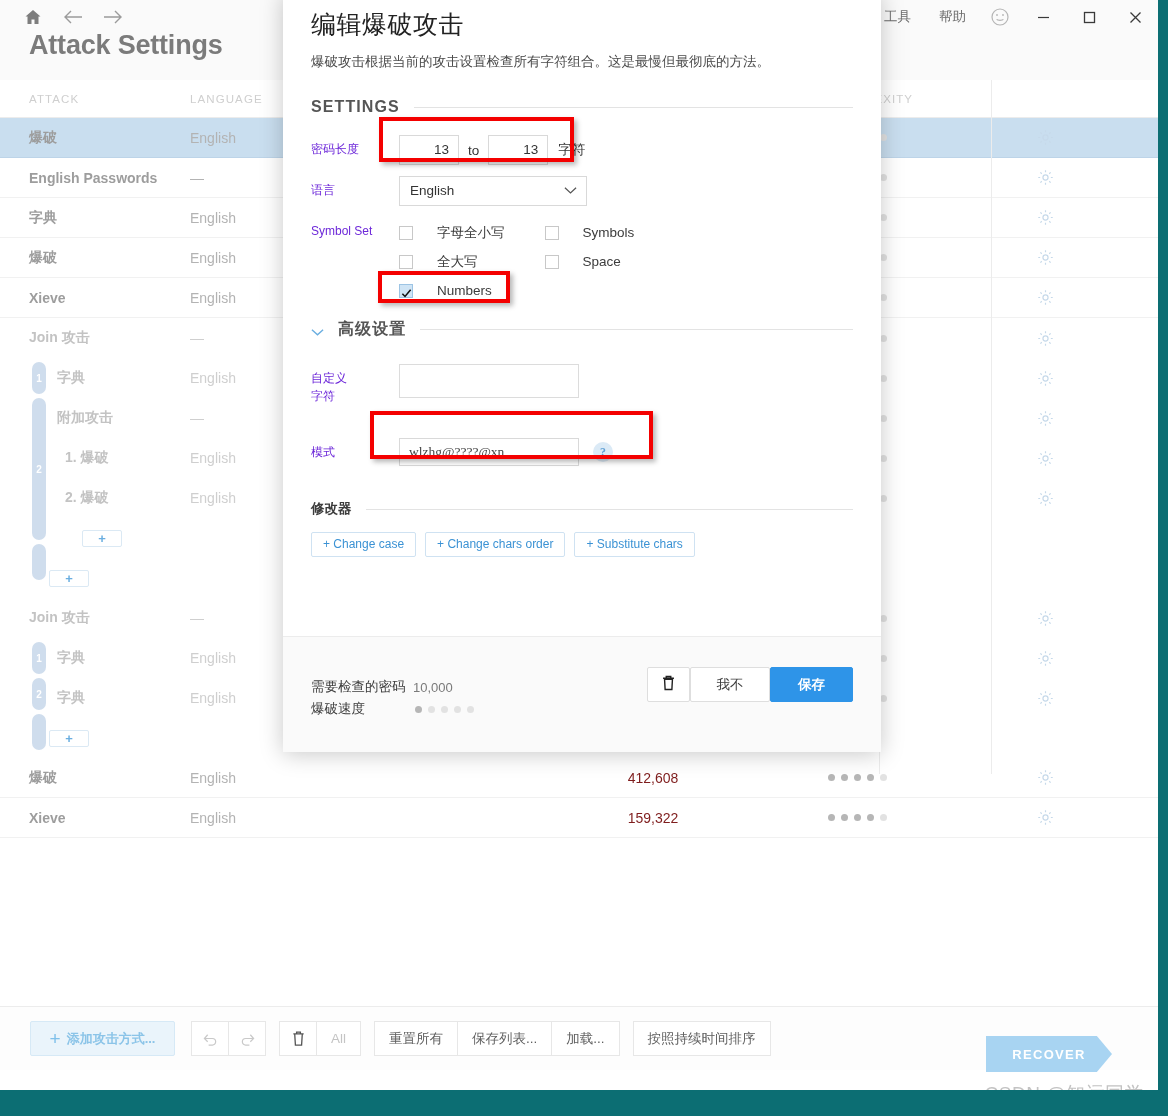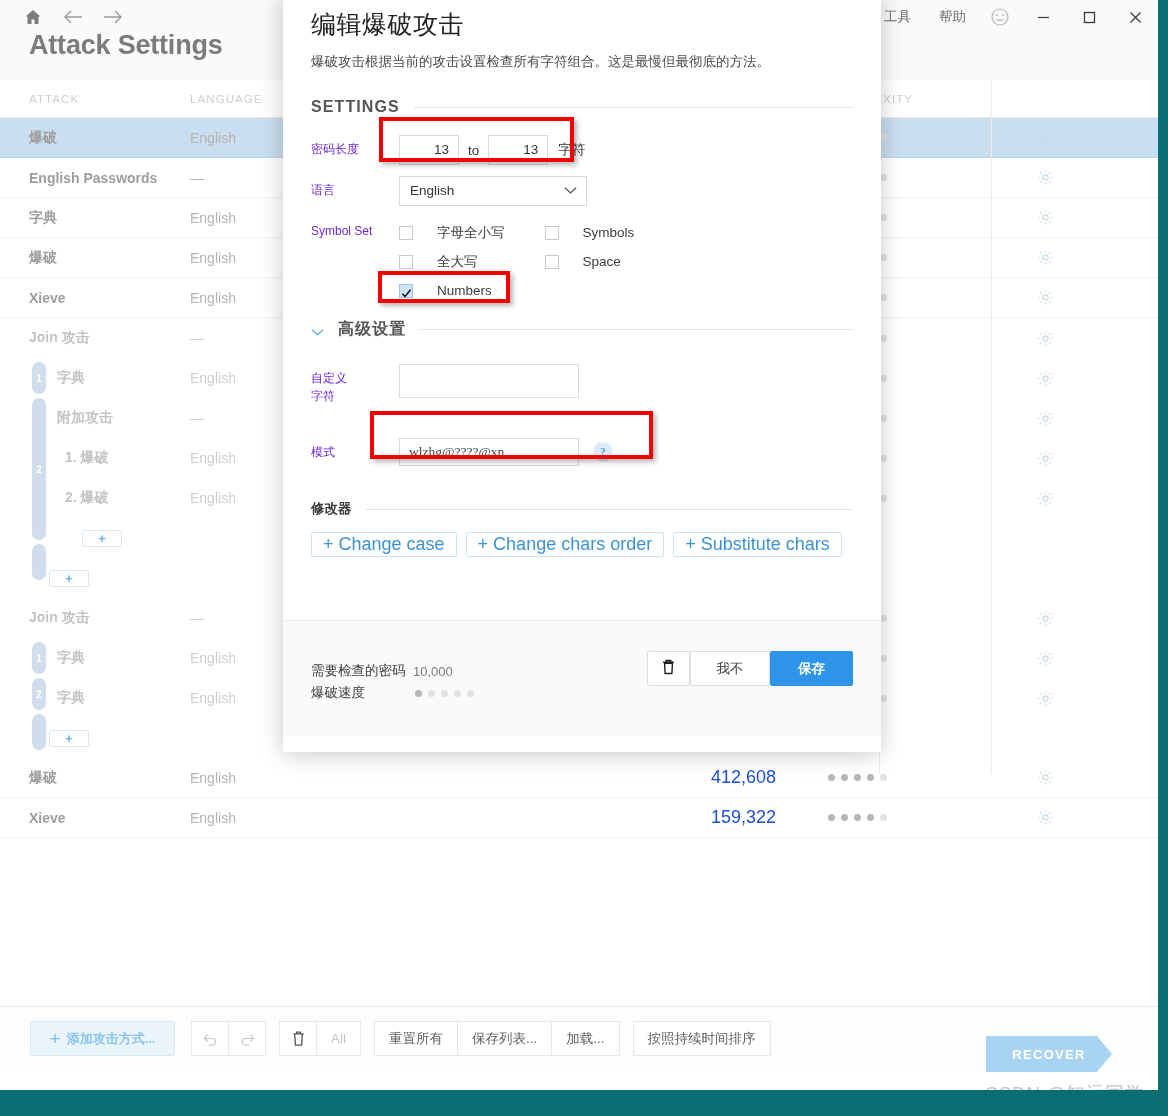--- a/index.html
+++ b/index.html
@@ -76,21 +76,21 @@
   .vline{ position:absolute; top:80px; width:1px; background:#ececec; }
 
   .trow{
     display:flex; height:40px; align-items:center;
     border-bottom:1px solid #f1f1f1;
   }
   .trow.selected{ background:#c9deef; border-bottom:1px solid #bdd4e8;}
   .trow .c-attack{ width:190px; padding-left:29px; font-size:14px; color:#9d9d9d; font-weight:bold;}
   .trow .c-lang{ width:170px; font-size:14px; color:#b3b3b3; }
   .trow .c-mask{ width:170px; font-size:14px; color:#b3b3b3; }
-  .trow .c-words{ width:270px; font-size:18px; color:#1d4ed8; text-align:right; padding-right:24px;}
+  .trow .c-words{ width:270px; font-size:14px; color:#7f1d1d; text-align:center; padding-right:24px;}
   .trow .c-cplx{ width:195px; padding-left:28px; }
   .trow .c-gear{ width:100px; display:flex; justify-content:center; }
 
   .dots{ display:flex; gap:6px; align-items:center; }
   .dot{ width:7px; height:7px; border-radius:50%; background:#e2e2e2; }
   .dot.on{ background:#b6b6b6; }
 
   .gear{ width:17px; height:17px; color:#c6d9ea; }
   .gear svg{ display:block; }
 
@@ -233,26 +233,26 @@
     margin-left:14px;
   }
   .mod-head{
     display:flex; align-items:center; gap:14px; margin-top:4px;
   }
   .mod-head .lbl{ font-size:13.5px; font-weight:bold; color:#3c3c3c; }
   .mod-head .rule{ flex:1; height:1px; background:#e3e3e3; }
   .mod-btns{ display:flex; gap:9px; margin-top:14px; }
   .mod-btn{
     border:1px solid #cfe2f2; color:#3b92d4; background:#fff;
-    font-size:18px; height:25px; padding:0 11px; line-height:23px;
+    font-size:12px; height:25px; padding:0 11px; line-height:23px;
     border-radius:2px;
   }
 
   #dlg-footer{
-    position:absolute; left:0; bottom:16px; width:598px; height:116px;
+    position:absolute; left:0; bottom:0; width:598px; height:116px;
     background:#fafafa; border-top:1px solid #ececec;
   }
   #footer-stats{ position:absolute; left:28px; top:39px; }
   .stat{ display:flex; align-items:center; height:22px; }
   .stat .k{ font-size:13.5px; color:#3c3c3c; width:96px; }
   .stat .v{ font-size:13px; color:#7a7a7a; padding-left:6px; }
   .stat .dots{ padding-left:8px; }
   #footer-btns{
     position:absolute; right:28px; top:30px; display:flex; align-items:center;
   }

